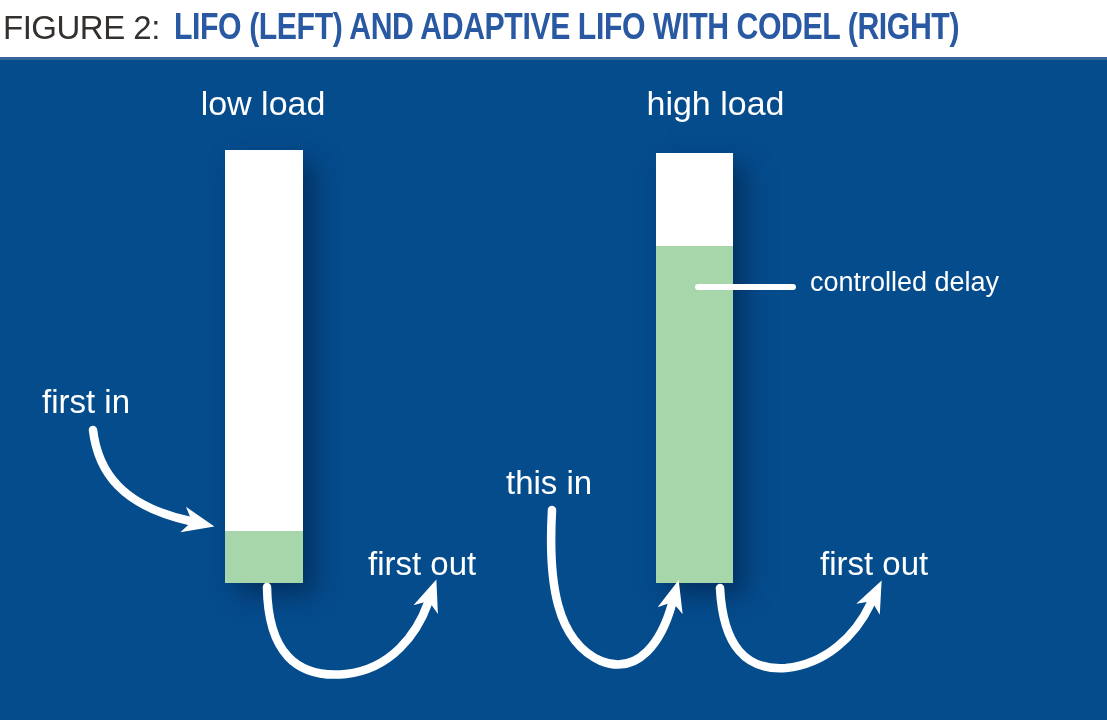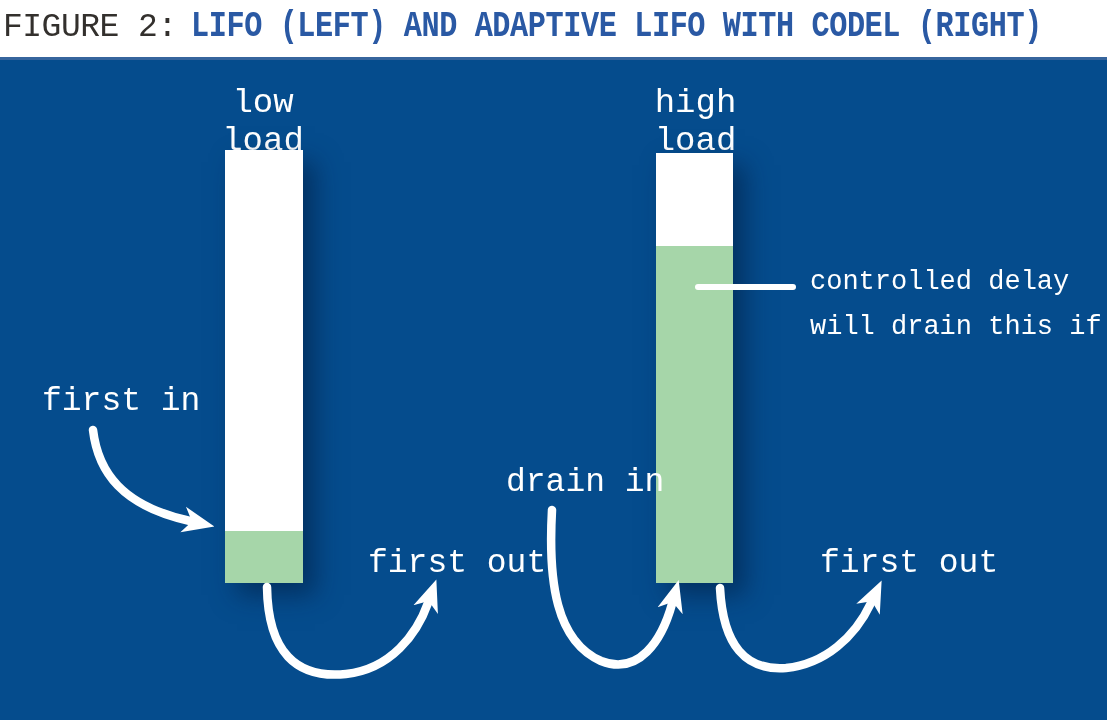--- a/index.html
+++ b/index.html
@@ -1,21 +1,21 @@
 <!DOCTYPE html>
 <html><head>
 <meta charset="utf-8">
 <style>
   html, body { margin: 0; padding: 0; background: #ffffff; }
   .stage {
     position: relative;
     width: 1107px;
     height: 720px;
     background: #ffffff;
-    font-family: Liberation Mono, monospace;
+    font-family: Liberation Sans, sans-serif;
     overflow: hidden;
   }
 
   
   .figure-title {
     position: absolute;
     top: 6px;
     left: 3px;
     white-space: nowrap;
     display: flex;
@@ -51,21 +51,21 @@
   .panel * { box-sizing: border-box; }
 
   .heading {
     position: absolute;
     color: #ffffff;
     font-size: 34px;
     text-align: center;
     top: 24px;
   }
   .heading.low  { left: 188px; width: 150px; }
-  .heading.high { left: 618px; width: 155px; }
+  .heading.high { left: 638px; width: 155px; }
 
   
   .queue-bar {
     position: absolute;
     display: flex;
     flex-direction: column;
     box-shadow: 12px 12px 24px rgba(2, 28, 62, 0.55);
   }
   .queue-bar .free { background: #ffffff; width: 100%; }
   .queue-bar .fill { background: #a6d6a9; width: 100%; flex: 1; }
@@ -147,25 +147,24 @@
 
     <div class="queue-bar right">
       <div class="free"></div>
       <div class="fill"></div>
     </div>
 
     <div class="pointer-line"></div>
 
     <div class="annotation">
       <span>controlled delay</span>
-      <span>will drain this if</span>
     </div>
 
     <div class="flow-label first-in">first in</div>
-    <div class="flow-label last-in">drain in</div>
+    <div class="flow-label last-in">this in</div>
     <div class="flow-label first-out-left">first out</div>
     <div class="flow-label first-out-right">first out</div>
 
     <svg class="arrows" viewBox="0 0 1107 660">
       <defs>
         <marker id="ah" markerUnits="userSpaceOnUse" markerWidth="32" markerHeight="28" viewBox="0 0 32 28" refX="7" refY="14" orient="auto">
           <polygon points="0,1 32,14 0,27 9,14" fill="#ffffff"></polygon>
         </marker>
       </defs>
 

